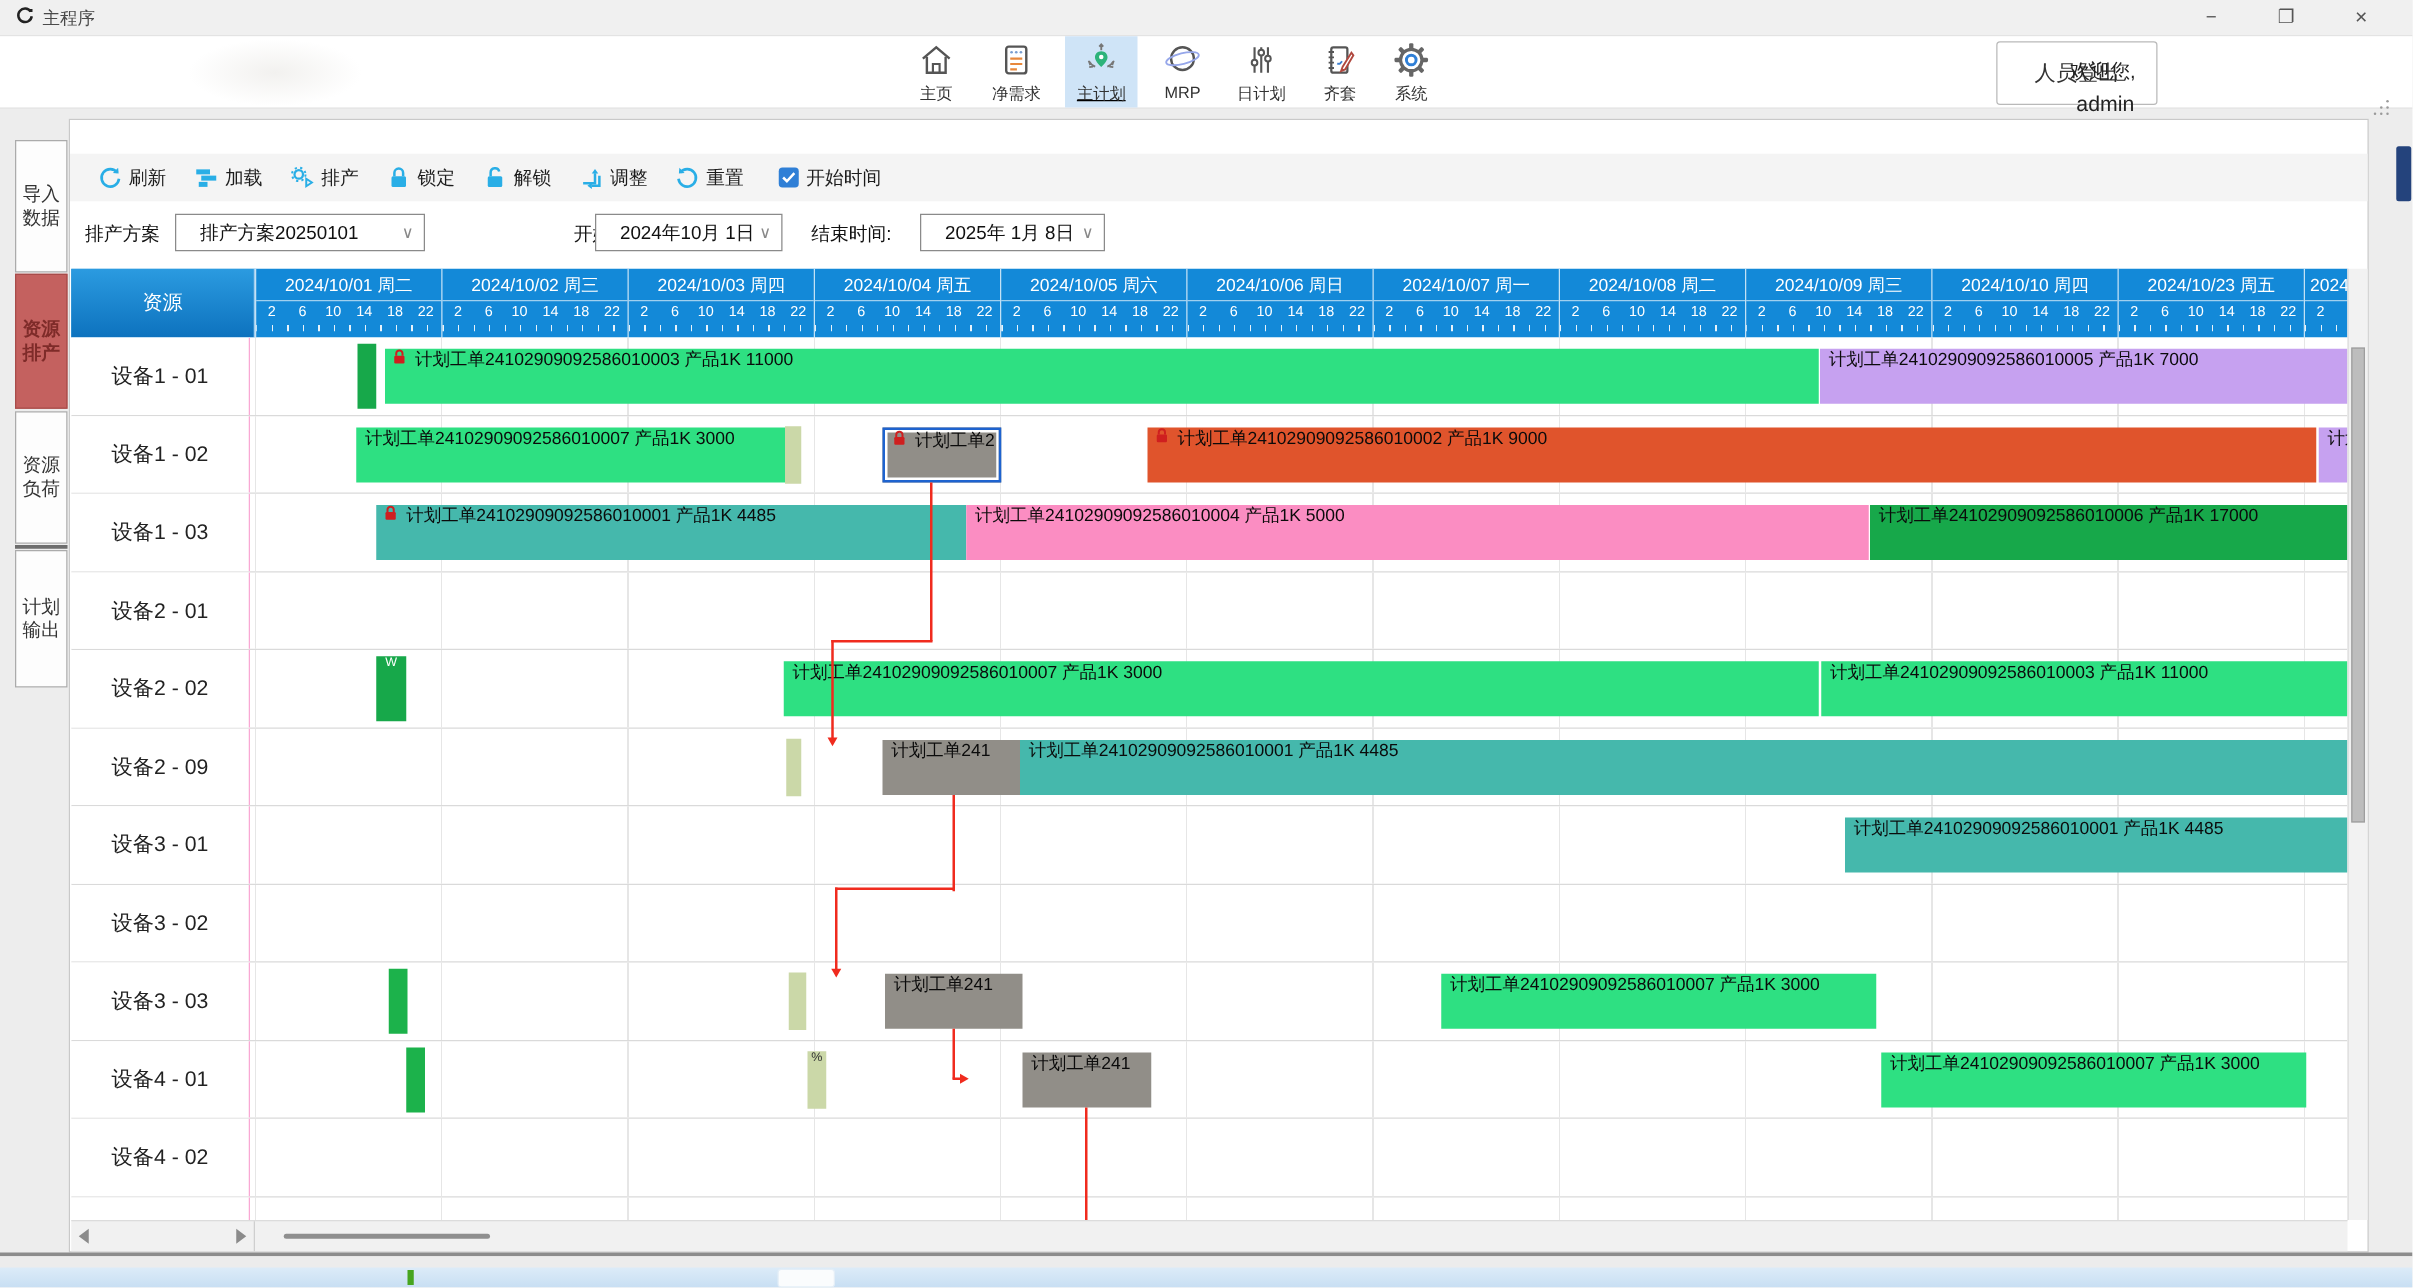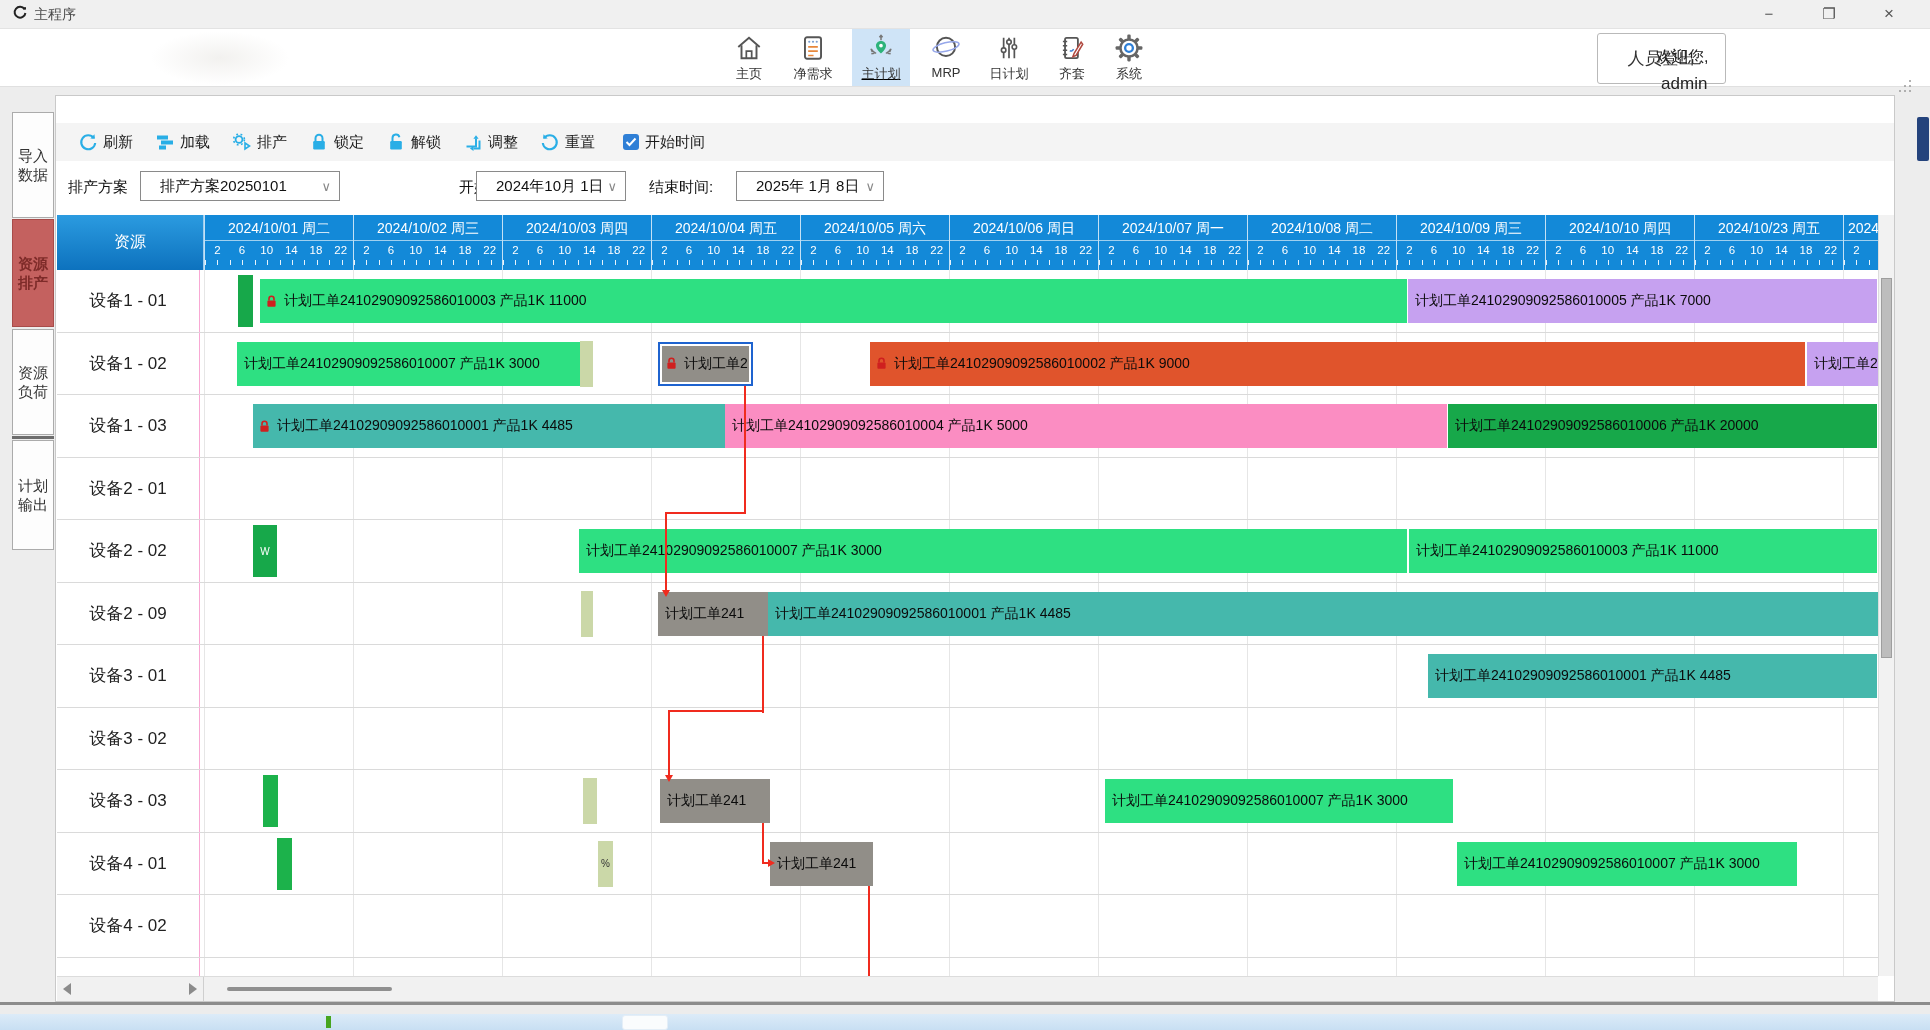--- a/index.html
+++ b/index.html
@@ -57,22 +57,22 @@
   .day-hours{position:absolute;left:0;top:26px;width:100%;height:24px;}
   .day-hours b{position:absolute;top:3px;transform:translateX(-50%);color:#fff;font-size:11.5px;font-weight:normal;}
   .day-ticks{position:absolute;left:0;bottom:0;width:100%;height:5px;
              background:repeating-linear-gradient(to right,rgba(255,255,255,.9) 0 1px,transparent 1px 12.42px);}
   #gantt-body{left:57px;top:270px;width:1821px;height:706px;background:#fff;overflow:hidden;}
   .g-row{position:absolute;left:0;width:1821px;height:62.5px;border-bottom:1px solid #dadada;box-sizing:border-box;}
   .res-cell{position:absolute;left:0;top:0;width:143px;height:100%;border-right:1px solid #f9a8d4;box-sizing:border-box;
             display:flex;align-items:center;justify-content:center;font-size:17px;color:#222;background:#fff;}
   .chart-cell{position:absolute;left:147px;top:0;width:1674px;height:100%;
               background-image:repeating-linear-gradient(to right,#e6e6e6 0 1px,transparent 1px 149px);}
-  .bar{position:absolute;top:9px;height:44px;display:flex;align-items:center;overflow:hidden;white-space:nowrap;
-       font-size:14px;color:#0b0b0b;box-sizing:border-box;cursor:pointer;}
+  .bar{position:absolute;top:9px;height:44px;display:flex;align-items:flex-start;overflow:hidden;white-space:nowrap;
+       font-size:14px;color:#0b0b0b;box-sizing:border-box;cursor:pointer;margin-left:48px;}
   .bar .blab{padding-left:7px;}
   .bar.small{top:5px;height:52px;font-size:10px;color:#fff;justify-content:center;}
   .bar.olive{top:8px;height:46px;font-size:10px;color:#333;justify-content:center;}
   .bar.sel{border:2px solid #1e63cf;box-shadow:inset 0 0 0 2px #ffffff;}
   .lock{margin-left:6px;flex:0 0 auto;}
   
   .dep{position:absolute;background:#f02b1e;}
   .arr{position:absolute;width:0;height:0;}
   .arr.down{border-left:4px solid transparent;border-right:4px solid transparent;border-top:7px solid #f02b1e;}
   .arr.right{border-top:4px solid transparent;border-bottom:4px solid transparent;border-left:7px solid #f02b1e;}
@@ -494,21 +494,21 @@
   <svg class="lock" width="11" height="13" viewBox="0 0 11 13">
             <path d="M3 5.5 V3.8 a2.5 2.5 0 0 1 5 0 V5.5" fill="none" stroke="#cf1f1f" stroke-width="1.6"></path>
             <rect x="1.4" y="5.5" width="8.2" height="6.3" rx="1" fill="#cf1f1f"></rect>
           </svg>
 <span class="blab">计划工单24102909092586010001   产品1K 4485</span>
         </div>
         <div class="bar" style="left: 521px; width: 722px; background: rgb(251, 141, 194);">
           <span class="blab">计划工单24102909092586010004   产品1K 5000</span>
         </div>
         <div class="bar" style="left: 1244px; width: 429px; background: rgb(23, 168, 74);">
-          <span class="blab">计划工单24102909092586010006   产品1K 20000</span>
+          <span class="blab">计划工单24102909092586010006   产品1K 17000</span>
         </div>
       </div>
     </div>
     <div class="g-row" style="top: 187.5px;">
       <div class="res-cell">设备2 - 01</div>
       <div class="chart-cell"></div>
     </div>
     <div class="g-row" style="top: 250px;">
       <div class="res-cell">设备2 - 02</div>
       <div class="chart-cell">

